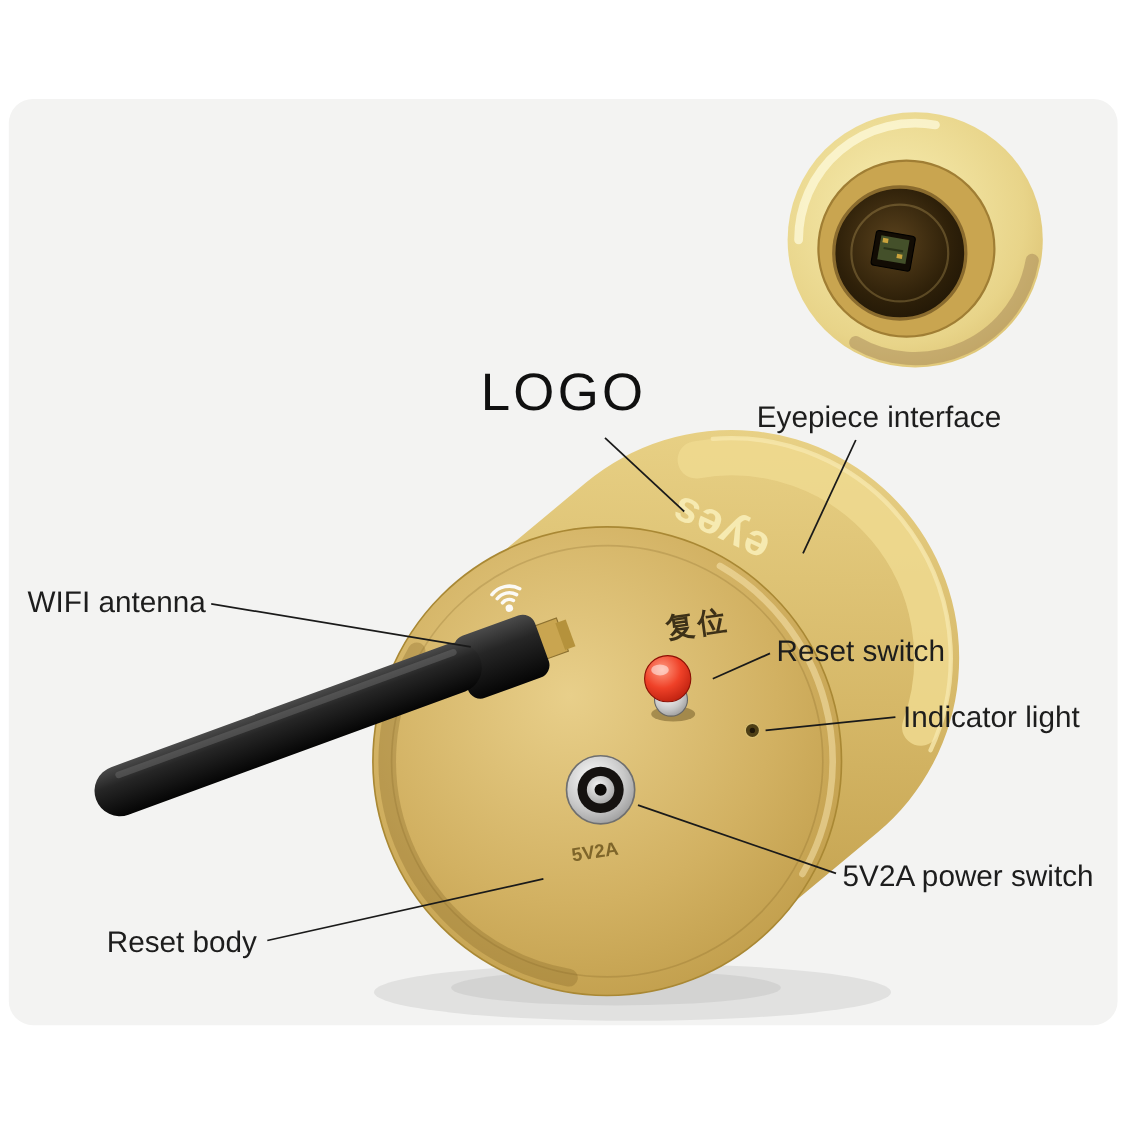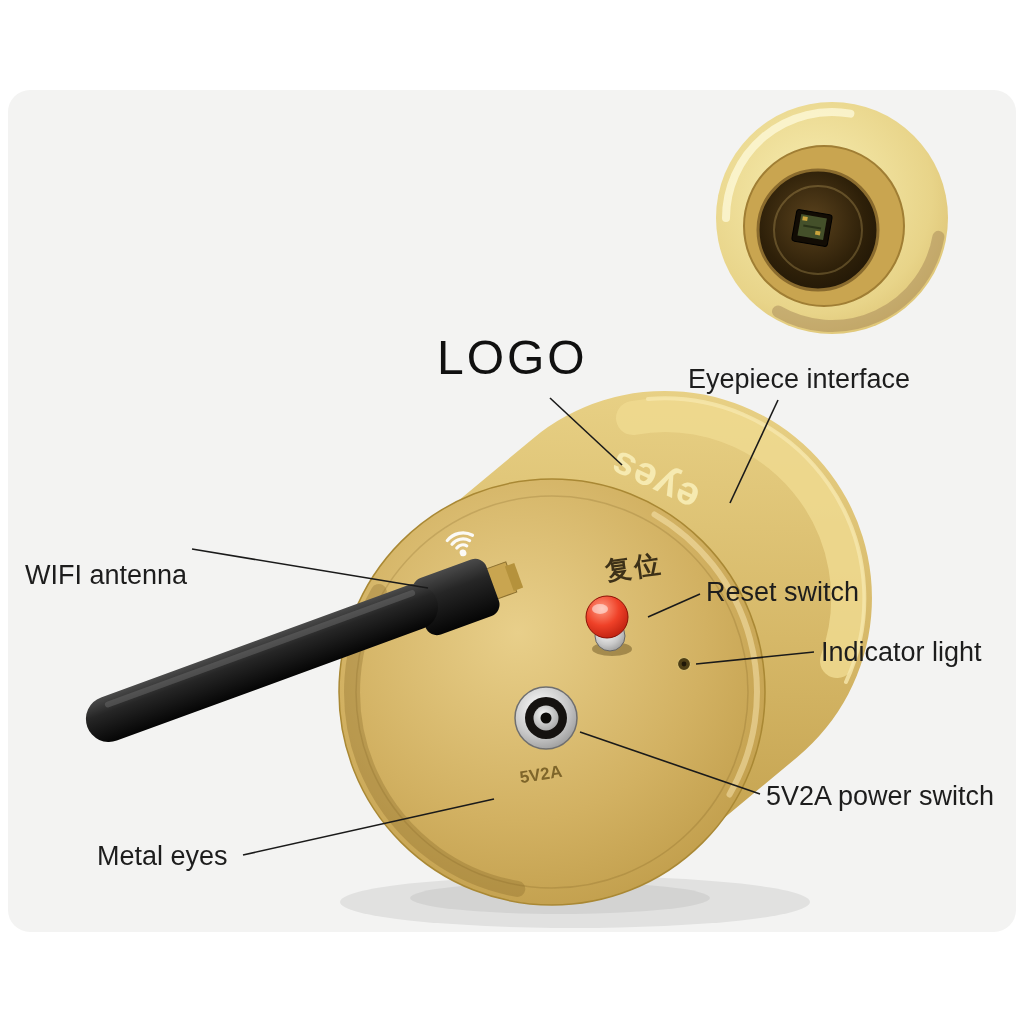--- a/index.html
+++ b/index.html
@@ -3,21 +3,21 @@
 <meta charset="utf-8">
 <style>
   html,body{margin:0;padding:0;}
   body{background:#ffffff;font-family:"Liberation Sans",sans-serif;}
   .stage{position:relative;width:1024px;height:1024px;background:#ffffff;overflow:hidden;}
   .bg-panel{position:absolute;left:8px;top:90px;width:1008px;height:842px;background:#f3f3f2;border-radius:22px;}
   .scene-svg{position:absolute;left:0;top:0;width:1024px;height:1024px;}
   .lbl{position:absolute;font-size:27px;color:#1d1d1d;white-space:nowrap;z-index:3;}
   .lbl-logo{left:437px;top:330px;font-size:48px;letter-spacing:3px;color:#101010;}
   .lbl-eyepiece{left:688px;top:364px;}
-  .lbl-wifi{left:25px;top:532px;margin-top:28px;}
+  .lbl-wifi{left:25px;top:532px;}
   .lbl-reset{left:706px;top:577px;}
   .lbl-indicator{left:821px;top:637px;}
   .lbl-power{left:766px;top:781px;}
   .lbl-body{left:97px;top:841px;}
 </style>
 </head>
 <body>
 
 <div class="stage">
   <div class="bg-panel"></div>
@@ -148,14 +148,14 @@
       <line x1="243" y1="855" x2="494" y2="799"></line>
     </g>
   </svg>
 
   <div class="lbl lbl-logo">LOGO</div>
   <div class="lbl lbl-eyepiece">Eyepiece interface</div>
   <div class="lbl lbl-wifi">WIFI antenna</div>
   <div class="lbl lbl-indicator">Indicator light</div>
   <div class="lbl lbl-reset">Reset switch</div>
   <div class="lbl lbl-power">5V2A power switch</div>
-  <div class="lbl lbl-body">Metal eyes</div>
+  <div class="lbl lbl-body">Reset body</div>
 </div>
 
 </body></html>

